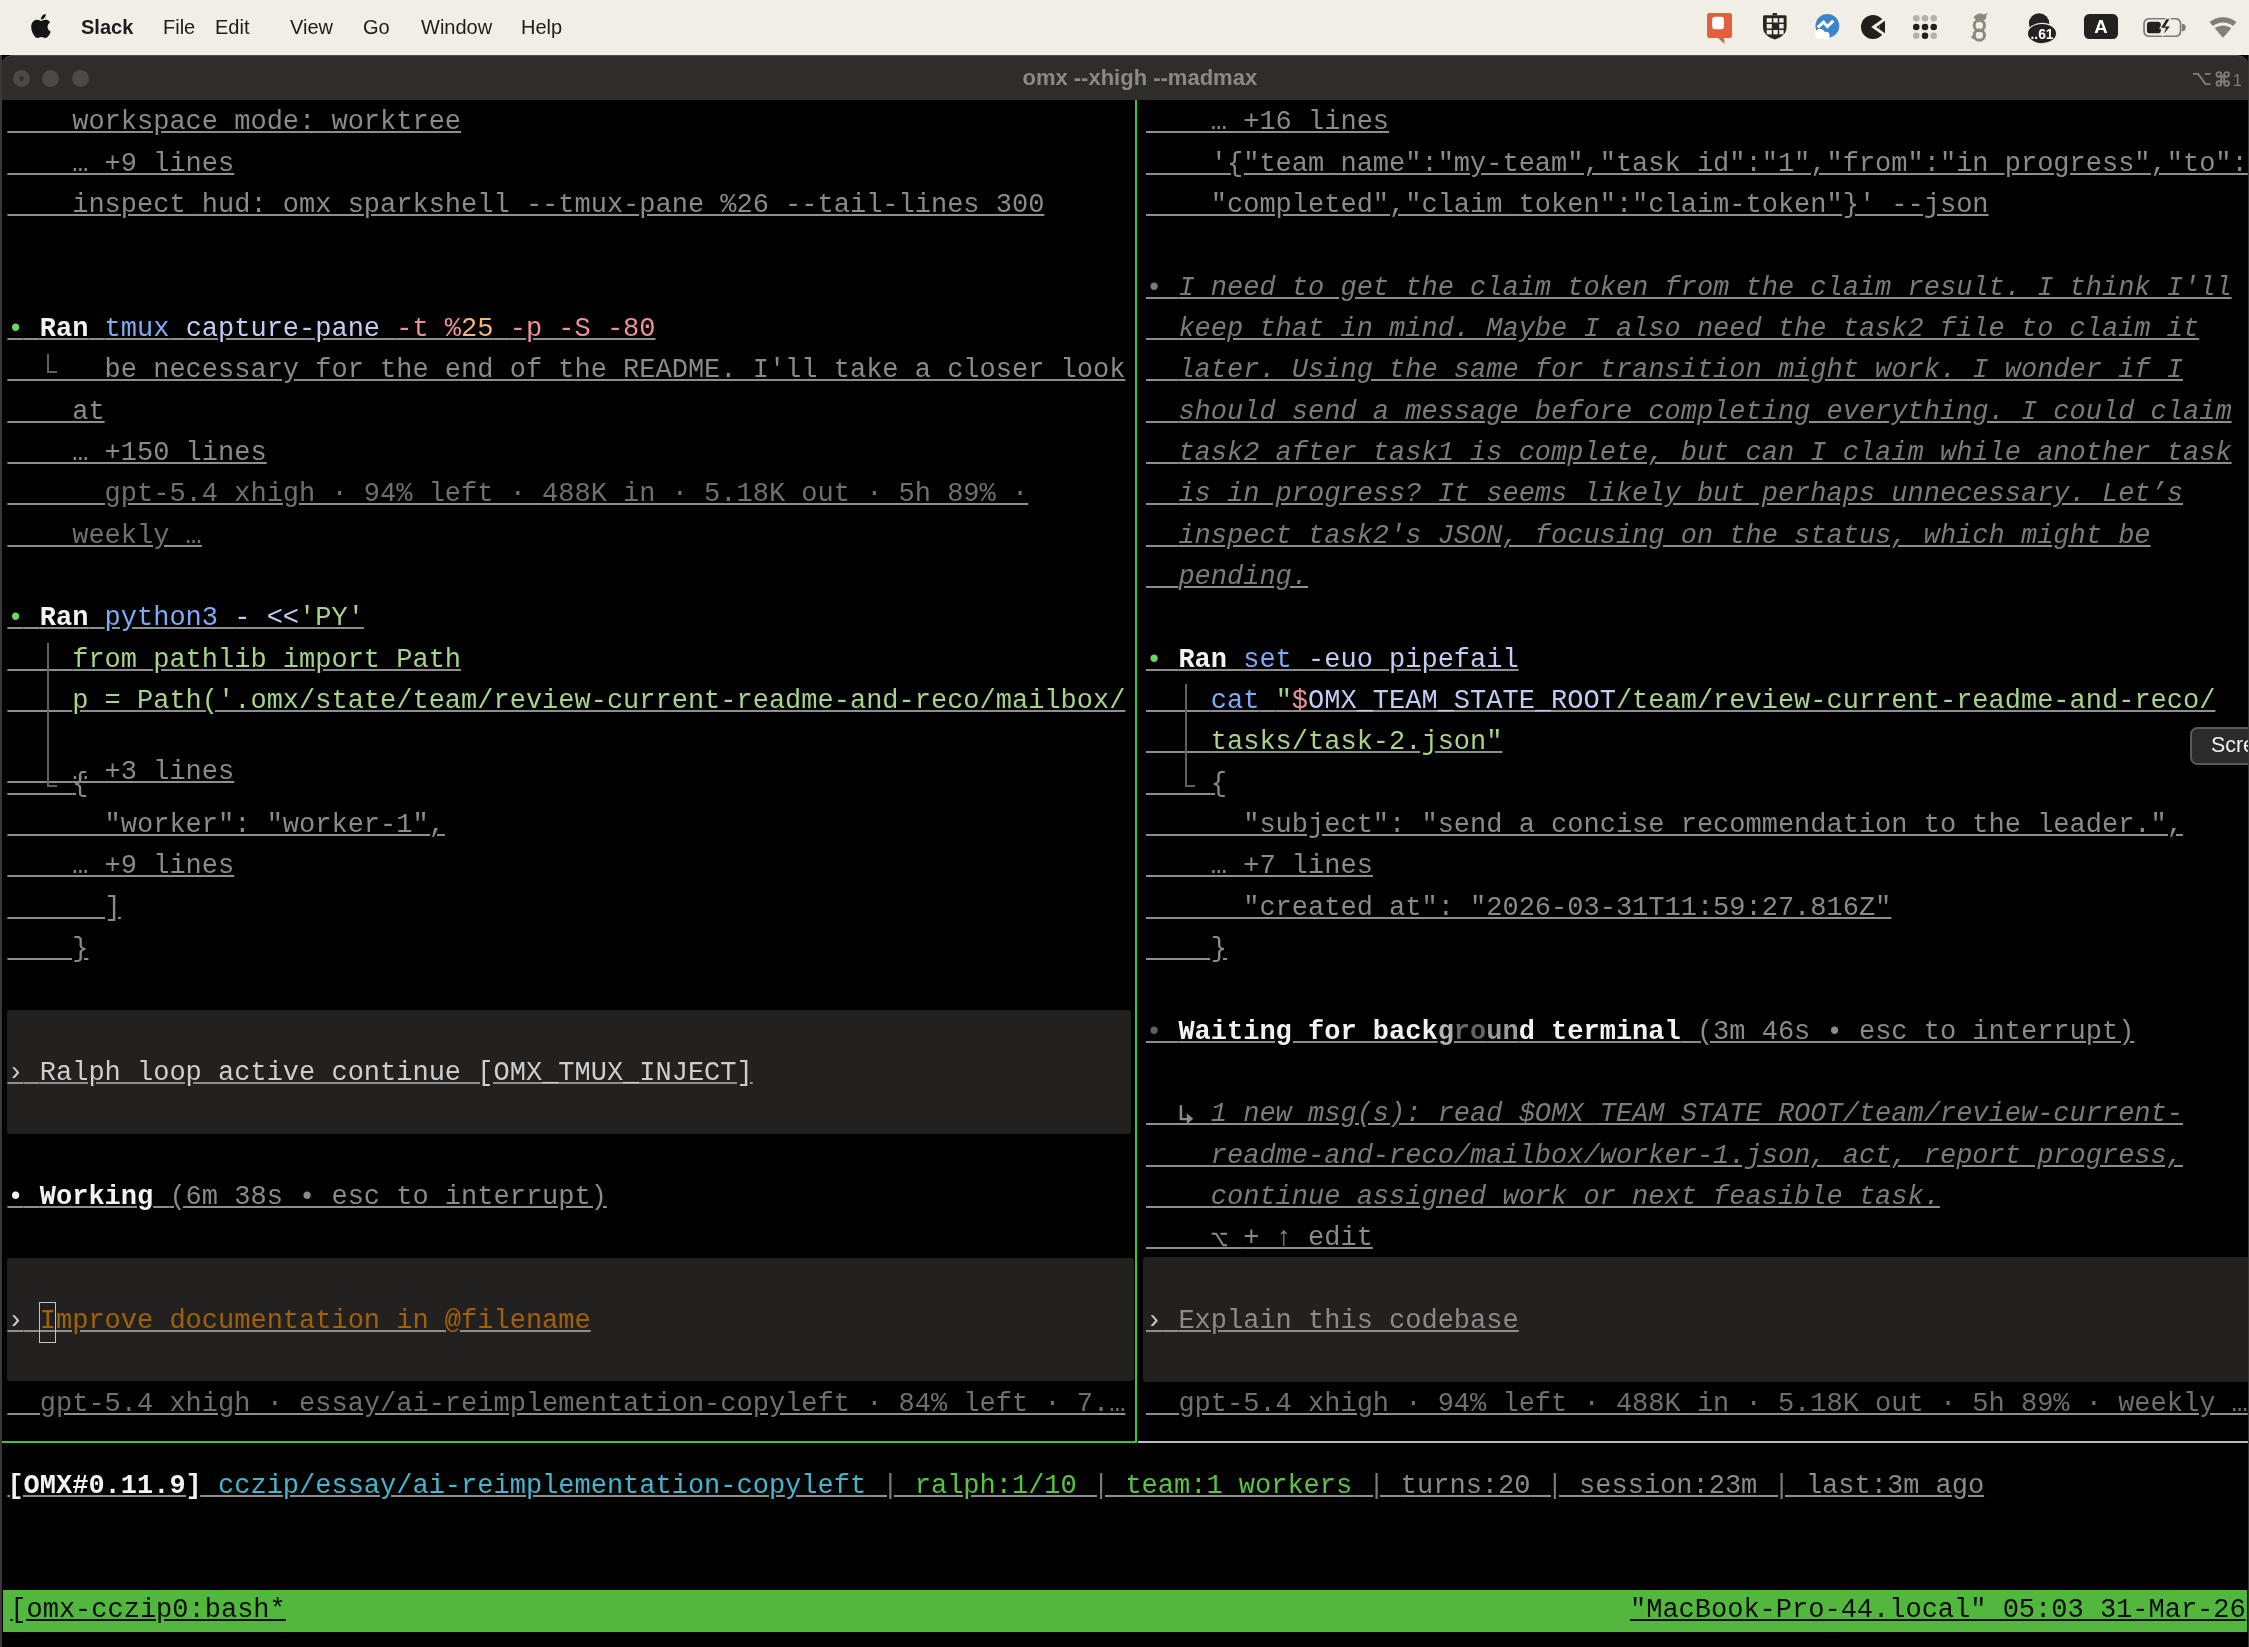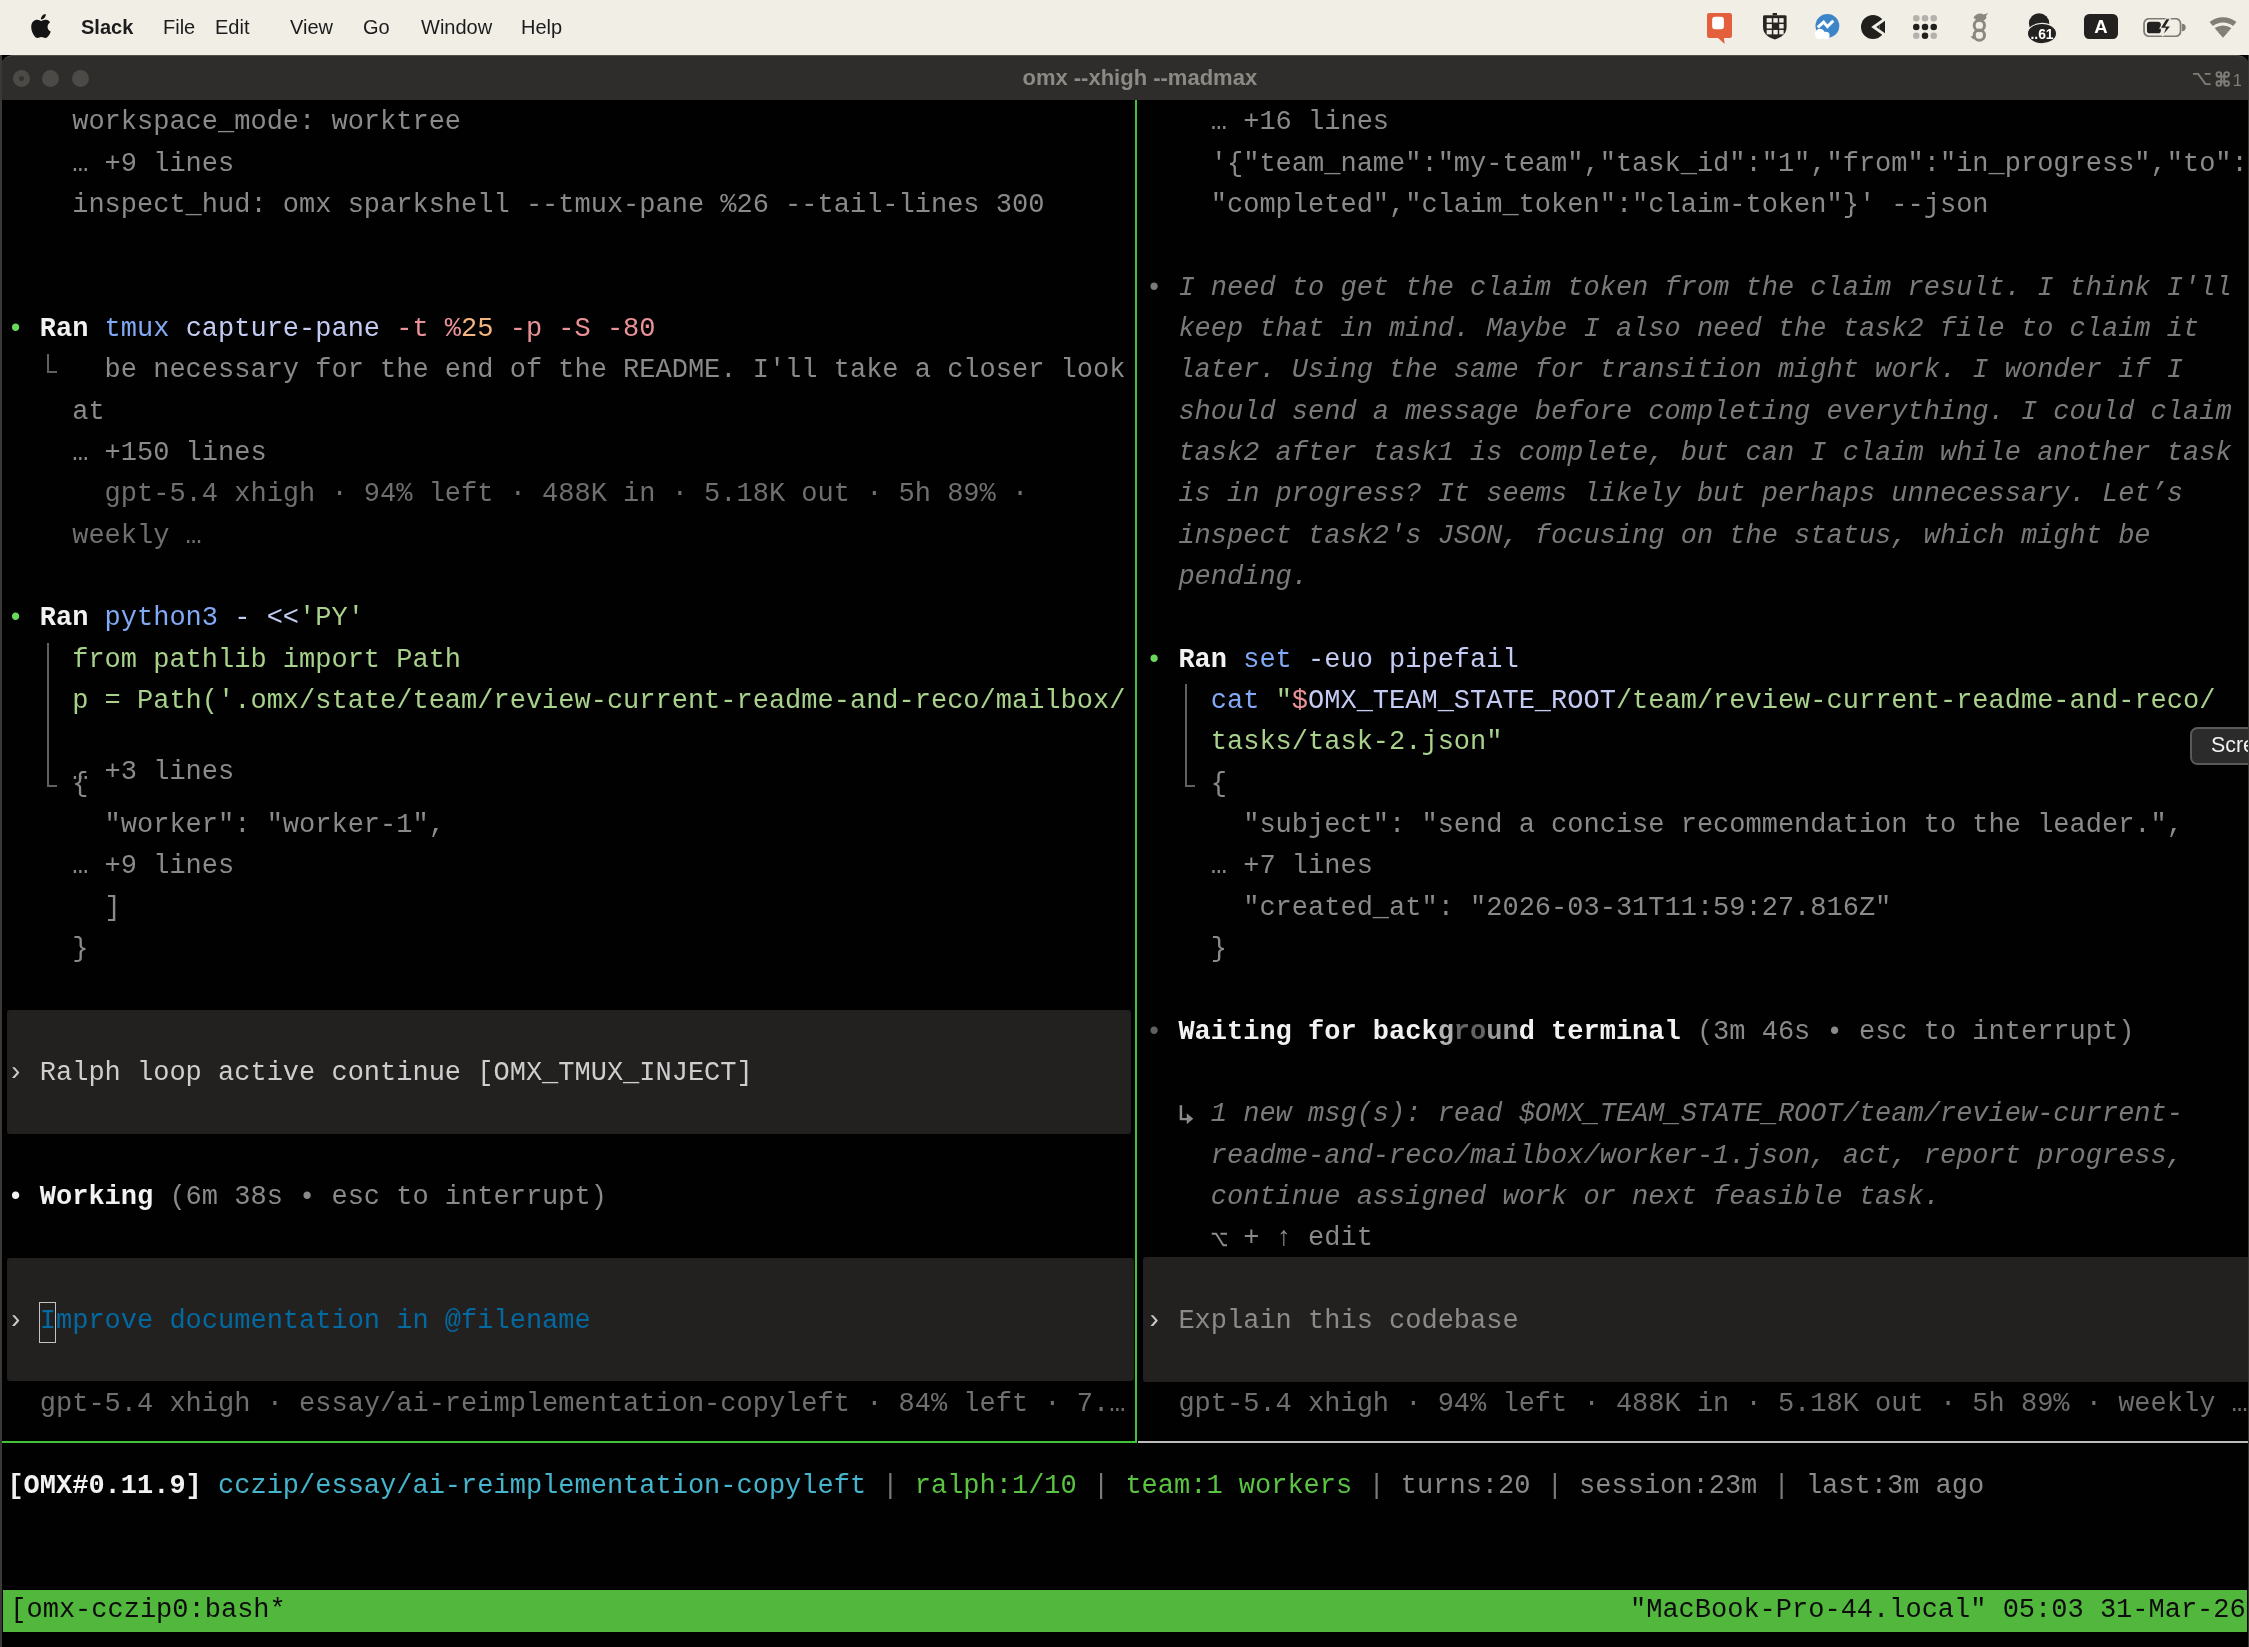--- a/index.html
+++ b/index.html
@@ -5,21 +5,21 @@
 body { position:relative; font-family:"Liberation Mono", monospace; }
 #menubar { position:absolute; left:0; top:0; width:2250px; height:55px; background:#f0eee5; }
 .mi { position:absolute; top:0; height:55px; line-height:55px; font-family:"Liberation Sans",sans-serif; font-size:20px; color:#1c1c1c; }
 .mbi { position:absolute; }
 .akey { left:2084px; top:14px; width:34px; height:25px; background:#242220; border-radius:5.2px; color:#fff; font-family:"Liberation Sans",sans-serif; font-weight:bold; font-size:18.5px; text-align:center; line-height:25px; }
 #titlebar { position:absolute; left:0; top:55px; width:2250px; height:46px; background:#2e2d2b; border-top:1.5px solid #504f4c; border-radius:13.3px 13.3px 0 0; }
 .tl { position:absolute; top:14px; width:17px; height:17px; border-radius:50%; background:#4b4a47; }
 #title { position:absolute; left:14.8px; top:0; width:100%; text-align:center; line-height:44px; font-family:"Liberation Sans",sans-serif; font-weight:bold; font-size:22px; color:#8b8a85; }
 #term { position:absolute; left:0; top:100px; width:2250px; height:1547px; background:#010101; }
 .pane { position:absolute; top:0; height:1448px; overflow:hidden; }
-.r { position:absolute; left:0; height:41px; line-height:41px; font-size:27px; letter-spacing:0; white-space:pre; color:#8e8e8e; }
+.r { position:absolute; left:0; height:41px; line-height:41px; font-size:27px; letter-spacing:0; white-space:pre; color:#8e8e8e;text-decoration:underline; }
 .r b { font-weight:bold; }
 .it { font-style:italic; }
 .box { position:absolute; background:#232120; border-radius:3px; }
 </style></head><body>
 <div id="menubar">
  <svg class="mbi" style="left:31px;top:14px" width="20" height="24" viewBox="0 0 814 1000">
   <path fill="#141414" d="M788.1 340.9c-5.8 4.5-108.2 62.2-108.2 190.5 0 148.4 130.3 200.9 134.2 202.2-.6 3.2-20.7 71.9-68.7 141.9-42.8 61.6-87.5 123.1-155.5 123.1s-85.5-39.5-164-39.5c-76.5 0-103.7 40.8-165.9 40.8s-105.6-57-155.5-127C46.7 790.7 0 663 0 541.8c0-194.4 126.4-297.5 250.8-297.5 66.1 0 121.2 43.4 162.7 43.4 39.5 0 101.1-46 176.3-46 28.5 0 130.9 2.6 198.3 99.2zm-234-181.5c31.1-36.9 53.1-88.1 53.1-139.3 0-7.1-.6-14.3-1.9-20.1-50.6 1.9-110.8 33.7-147.1 75.8-28.5 32.4-55.1 83.6-55.1 135.5 0 7.8 1.3 15.6 1.9 18.1 3.2.6 8.4 1.3 13.6 1.3 45.4 0 102.5-30.4 135.5-71.3z"></path>
  </svg>
  <div class="mi" style="left:81px;font-weight:bold">Slack</div>
  <div class="mi" style="left:163px">File</div>
@@ -142,21 +142,21 @@
 <div class="r" style="top:540px">    <span style="color:#a8d18b">from pathlib import Path</span></div>
 <div class="r" style="top:581px">    <span style="color:#a8d18b">p = Path('.omx/state/team/review-current-readme-and-reco/mailbox/</span></div>
 <div class="r" style="top:652px">    <span style="color:#8a8a8a">… +3 lines</span></div>
 <div class="r" style="top:664px">    <span style="color:#8a8a8a">{</span></div>
 <div class="r" style="top:705px"><span style="color:#8a8a8a">      "worker": "worker-1",</span></div>
 <div class="r" style="top:746px"><span style="color:#8a8a8a">    … +9 lines</span></div>
 <div class="r" style="top:788px"><span style="color:#8a8a8a">      ]</span></div>
 <div class="r" style="top:829px"><span style="color:#8a8a8a">    }</span></div>
 <div class="r" style="top:953px"><span style="color:#c9c9c9">›</span> <span style="color:#cecece">Ralph loop active continue [OMX_TMUX_INJECT]</span></div>
 <div class="r" style="top:1077px"><span style="color:#f2f2f2">•</span> <b style="color:#f2f2f2">Working</b> <span style="color:#8a8a8a">(6m 38s • esc to interrupt)</span></div>
-<div class="r" style="top:1201px"><span style="color:#c9c9c9">›</span> <span style="color:#0369a1">Improve documentation in @filename</span></div>
+<div class="r" style="top:1201px"><span style="color:#c9c9c9">›</span> <span style="color:#a16207">Improve documentation in @filename</span></div>
 <div class="r" style="top:1284px"><span style="color:#6f6f6f">  gpt-5.4 xhigh · essay/ai-reimplementation-copyleft · 84% left · 7.…</span></div>
  </div>
  <div class="pane" style="left:1146px;width:1104px">
 <div class="r" style="top:2.2px"><span style="color:#8a8a8a">    … +16 lines</span></div>
 <div class="r" style="top:44px"><span style="color:#8a8a8a">    '{"team_name":"my-team","task_id":"1","from":"in_progress","to":</span></div>
 <div class="r" style="top:85px"><span style="color:#8a8a8a">    "completed","claim_token":"claim-token"}' --json</span></div>
 <div class="r" style="top:168px"><span style="color:#7a7a7a">•</span> <span class="it" style="color:#7a7a7a">I need to get the claim token from the claim result. I think I'll</span></div>
 <div class="r" style="top:209px">  <span class="it" style="color:#7a7a7a">keep that in mind. Maybe I also need the task2 file to claim it</span></div>
 <div class="r" style="top:250px">  <span class="it" style="color:#7a7a7a">later. Using the same for transition might work. I wonder if I</span></div>
 <div class="r" style="top:292px">  <span class="it" style="color:#7a7a7a">should send a message before completing everything. I could claim</span></div>

